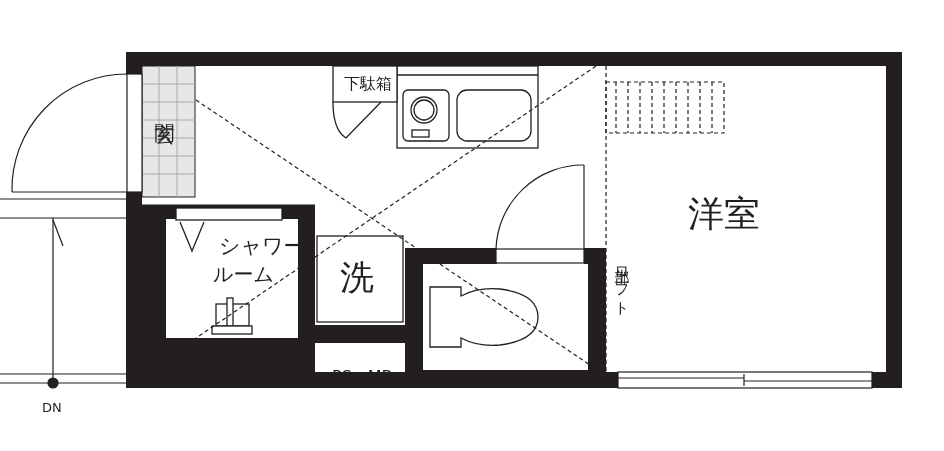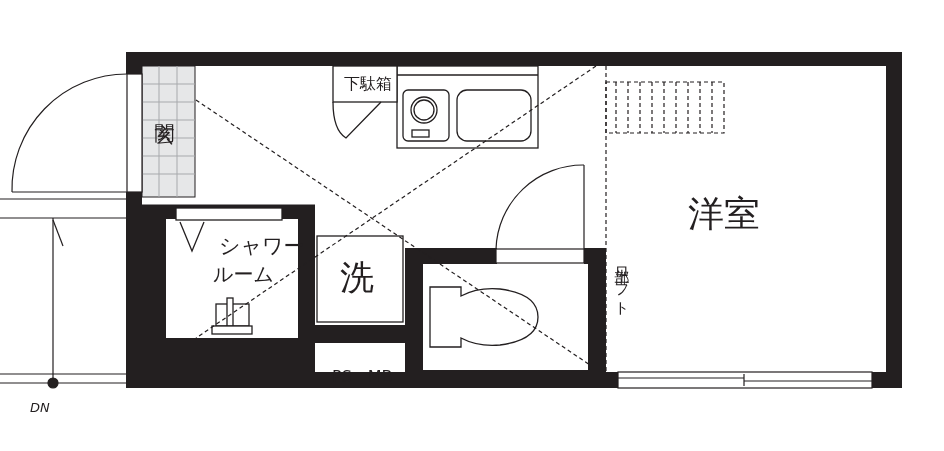--- a/index.html
+++ b/index.html
@@ -143,13 +143,13 @@
 </svg>
 
 <div class="lbl vert" style="left:155px; top:108px; font-size:20px;">玄関</div>
 <div class="lbl" style="left:344px; top:76px; font-size:16px;">下駄箱</div>
 <div class="lbl" style="left:203px; top:236px; font-size:21px;margin-left:16px;">シャワー</div>
 <div class="lbl" style="left:213px; top:264px; font-size:20px;">ルーム</div>
 <div class="lbl" style="left:340px; top:260px; font-size:34px;">洗</div>
 <div class="lbl" style="left:332px; top:349px; font-size:16px;margin-top:20px;">PS　MB</div>
 <div class="lbl" style="left:688px; top:196px; font-size:36px;">洋室</div>
 <div class="lbl vert" style="left:614px; top:257px; font-size:15px;">上部ロフト</div>
-<div class="lbl" style="left:30px; top:401px; font-size:13px;font-style:italic;">DN</div>
+<div class="lbl" style="left:42px; top:401px; font-size:13px;">DN</div>
 
 </body></html>

